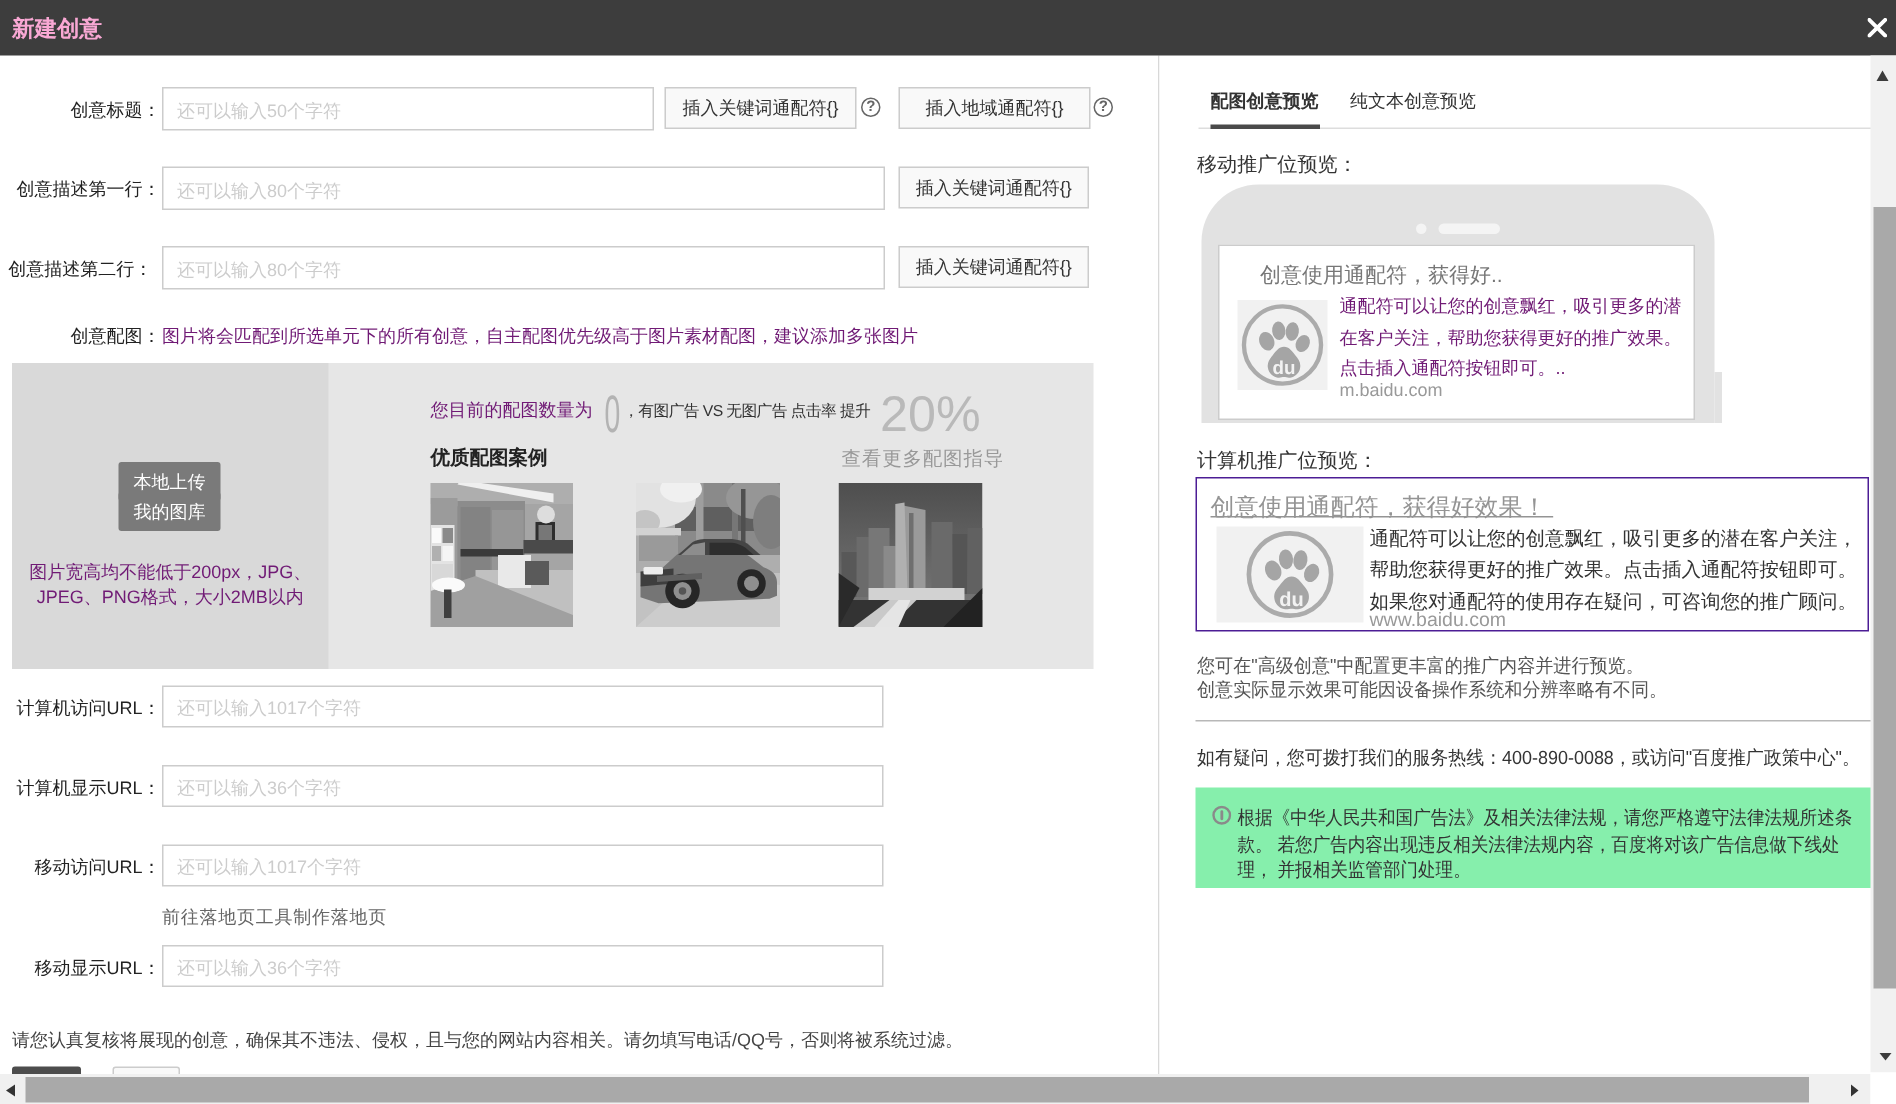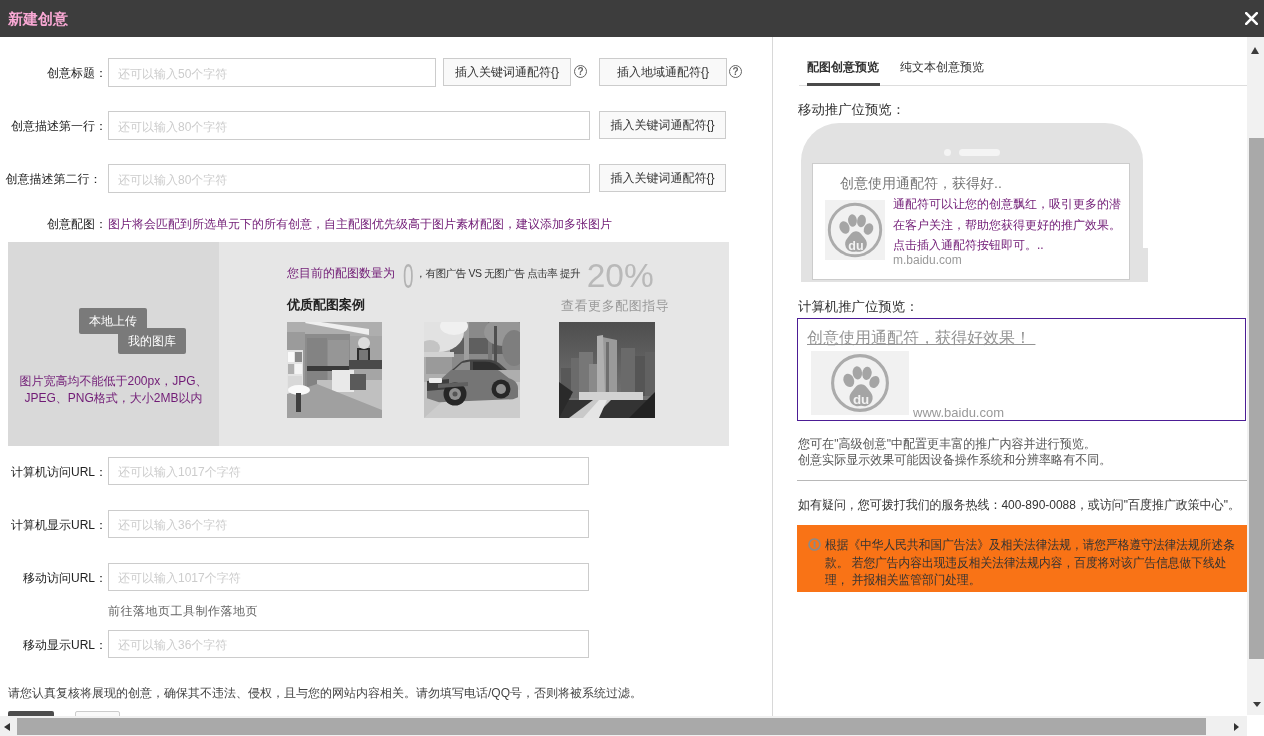--- a/index.html
+++ b/index.html
@@ -50,21 +50,21 @@
         <span class="ph">还可以输入80个字符</span>
       </div>
     <div class="btn" style="left:599px;top:127px;width:127px;height:28px;line-height:26px;">插入关键词通配符{}</div>
 
     <span class="lbl" style="top:179px;">创意配图：</span>
     <span class="t12 abs" style="left:108px;top:179px;">图片将会匹配到所选单元下的所有创意，自主配图优先级高于图片素材配图，建议添加多张图片</span>
 
     <div class="abs" style="left:8px;top:205px;width:721px;height:204px;background:#e6e6e6;">
       <div class="abs" style="left:0;top:0;width:211px;height:204px;background:#d9d9d9;"></div>
       <div class="abs" style="left:71px;top:50px;width:68px;height:26px;background:#7a7a7a;border-radius:2px;color:#fff;font-size:12px;text-align:center;line-height:26px;margin-top:16px;">本地上传</div>
-      <div class="abs" style="left:71px;top:86px;width:68px;height:26px;background:#7a7a7a;border-radius:2px;color:#fff;font-size:12px;text-align:center;line-height:26px;margin-left:39px;">我的图库</div>
+      <div class="abs" style="left:71px;top:86px;width:68px;height:26px;background:#7a7a7a;border-radius:2px;color:#fff;font-size:12px;text-align:center;line-height:26px;">我的图库</div>
       <div class="abs t12" style="left:0;top:131px;width:211px;text-align:center;line-height:17px;">图片宽高均不能低于200px，JPG、<br>JPEG、PNG格式，大小2MB以内</div>
       <div class="abs" style="left:279px;top:23px;display:flex;align-items:baseline;">
         <span class="t12">您目前的配图数量为</span>
         <span id="big0" style="font-size:35px;line-height:0;color:#b3b3b3;white-space:nowrap;display:inline-block;transform:scaleX(0.54);transform-origin:0 100%;margin-left:8px;position:relative;top:10.5px;">0</span>
         <span id="t2s" style="font-size:10.5px;color:#333;letter-spacing:-0.4px;white-space:nowrap;margin-left:-7px;">，有图广告 VS 无图广告 点击率 提升</span>
         <span id="big20" style="font-size:33.5px;line-height:0;color:#b9b9b9;white-space:nowrap;position:relative;top:9.5px;margin-left:6.5px;">20%</span>
       </div>
       <span class="abs" style="left:279px;top:54px;font-size:13px;font-weight:bold;color:#222;white-space:nowrap;">优质配图案例</span>
       <span class="abs" style="left:553px;top:55px;font-size:13px;color:#999;letter-spacing:0.55px;white-space:nowrap;">查看更多配图指导</span>
       <div class="abs" style="left:279px;top:80px;width:95px;height:96px;"><svg width="95" height="96" viewBox="0 0 95 96">
@@ -212,27 +212,28 @@
             <circle cx="30" cy="30" r="25.7" fill="none" stroke="#ababab" stroke-width="2.9"></circle>
 <g fill="#a5a5a5">
 <ellipse cx="19.5" cy="27.5" rx="4.9" ry="6.4" transform="rotate(-22 19.5 27.5)"></ellipse>
 <ellipse cx="27.5" cy="20.5" rx="4.4" ry="6.2" transform="rotate(-6 27.5 20.5)"></ellipse>
 <ellipse cx="36.5" cy="21" rx="4.4" ry="6.2" transform="rotate(8 36.5 21)"></ellipse>
 <ellipse cx="43.5" cy="29" rx="4.5" ry="5.9" transform="rotate(26 43.5 29)"></ellipse>
 <path d="M31,31.2 C27.5,31.2 25.8,34 23.5,36.8 C21.3,39.5 19.8,41.5 20.2,44.8 C20.6,48.3 23,50.8 26.2,51.6 C28.2,52.1 29.6,51.4 31,51.4 C32.4,51.4 33.8,52.1 35.8,51.6 C39,50.8 41.4,48.3 41.8,44.8 C42.2,41.5 40.7,39.5 38.5,36.8 C36.2,34 34.5,31.2 31,31.2 Z"></path>
 </g>
 <text x="31" y="49.5" font-size="12.5" font-weight="bold" fill="#f2f2f2" text-anchor="middle" font-family="Liberation Sans, sans-serif">du</text>
           </svg></div>
+      <div class="abs t13" style="left:115px;top:28.5px;line-height:21.3px;">通配符可以让您的创意飘红，吸引更多的潜在客户关注，<br>帮助您获得更好的推广效果。点击插入通配符按钮即可。<br>如果您对通配符的使用存在疑问，可咨询您的推广顾问。</div>
       <span class="abs" style="left:115px;top:86px;font-size:13px;color:#999;white-space:nowrap;">www.baidu.com</span>
     </div>
 
     <div class="abs" style="left:25px;top:399px;font-size:12.7px;color:#555;line-height:16px;white-space:nowrap;transform:scaleX(0.95);transform-origin:0 50%;">您可在"高级创意"中配置更丰富的推广内容并进行预览。<br>创意实际显示效果可能因设备操作系统和分辨率略有不同。</div>
     <div class="abs" style="left:24px;top:443px;width:452px;height:1px;background:#b8b8b8;"></div>
     <span class="abs" style="left:25px;top:460px;font-size:12.7px;color:#333;white-space:nowrap;display:inline-block;transform:scaleX(0.943);transform-origin:0 50%;">如有疑问，您可拨打我们的服务热线：400-890-0088，或访问"百度推广政策中心"。</span>
-    <div class="abs" style="left:24px;top:488px;width:451px;height:67px;background:#f97316;">
+    <div class="abs" style="left:24px;top:488px;width:451px;height:67px;background:#86efac;">
       <div class="abs" style="left:10.5px;top:12px;width:13px;height:13px;"><svg width="13" height="13" viewBox="0 0 13 13">
 <circle cx="6.5" cy="6.5" r="5.5" fill="none" stroke="#8a8a8a" stroke-width="1.6"></circle>
 <rect x="5.6" y="3.2" width="1.9" height="6.6" rx="0.9" fill="#8a8a8a"></rect>
 </svg></div>
       <div class="abs" style="left:28px;top:12px;font-size:12.7px;color:#333;line-height:17.6px;white-space:nowrap;transform:scaleX(0.923);transform-origin:0 50%;">根据《中华人民共和国广告法》及相关法律法规，请您严格遵守法律法规所述条<br>款。 若您广告内容出现违反相关法律法规内容，百度将对该广告信息做下线处<br>理， 并报相关监管部门处理。</div>
     </div>
   </div>
 
   <div id="hdr" class="abs">
       <span class="ttl">新建创意</span>

